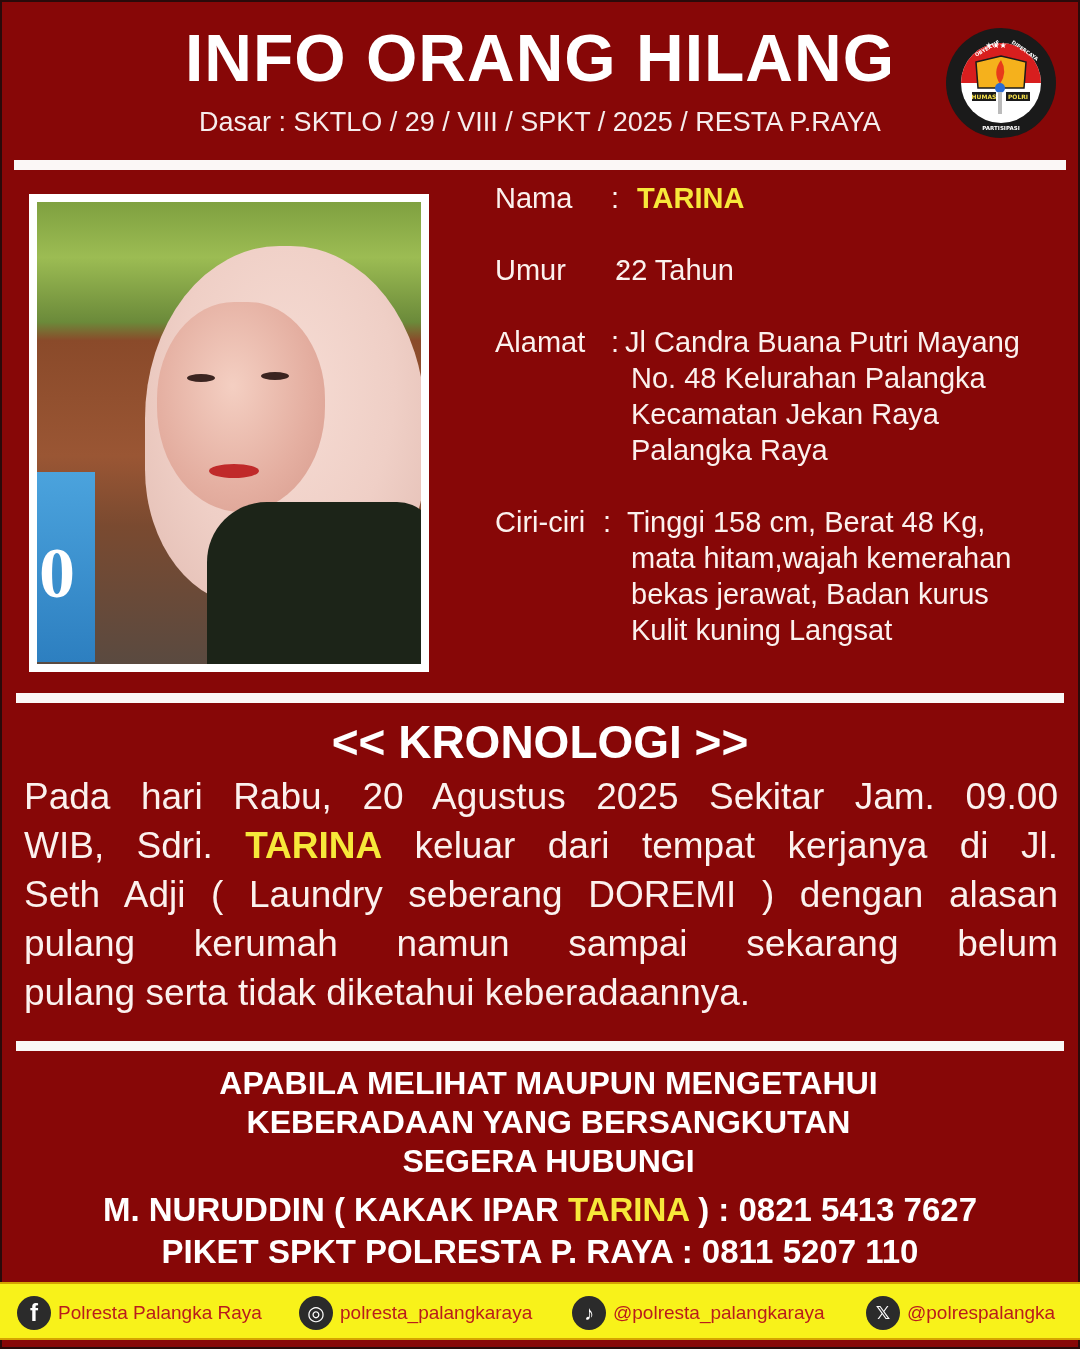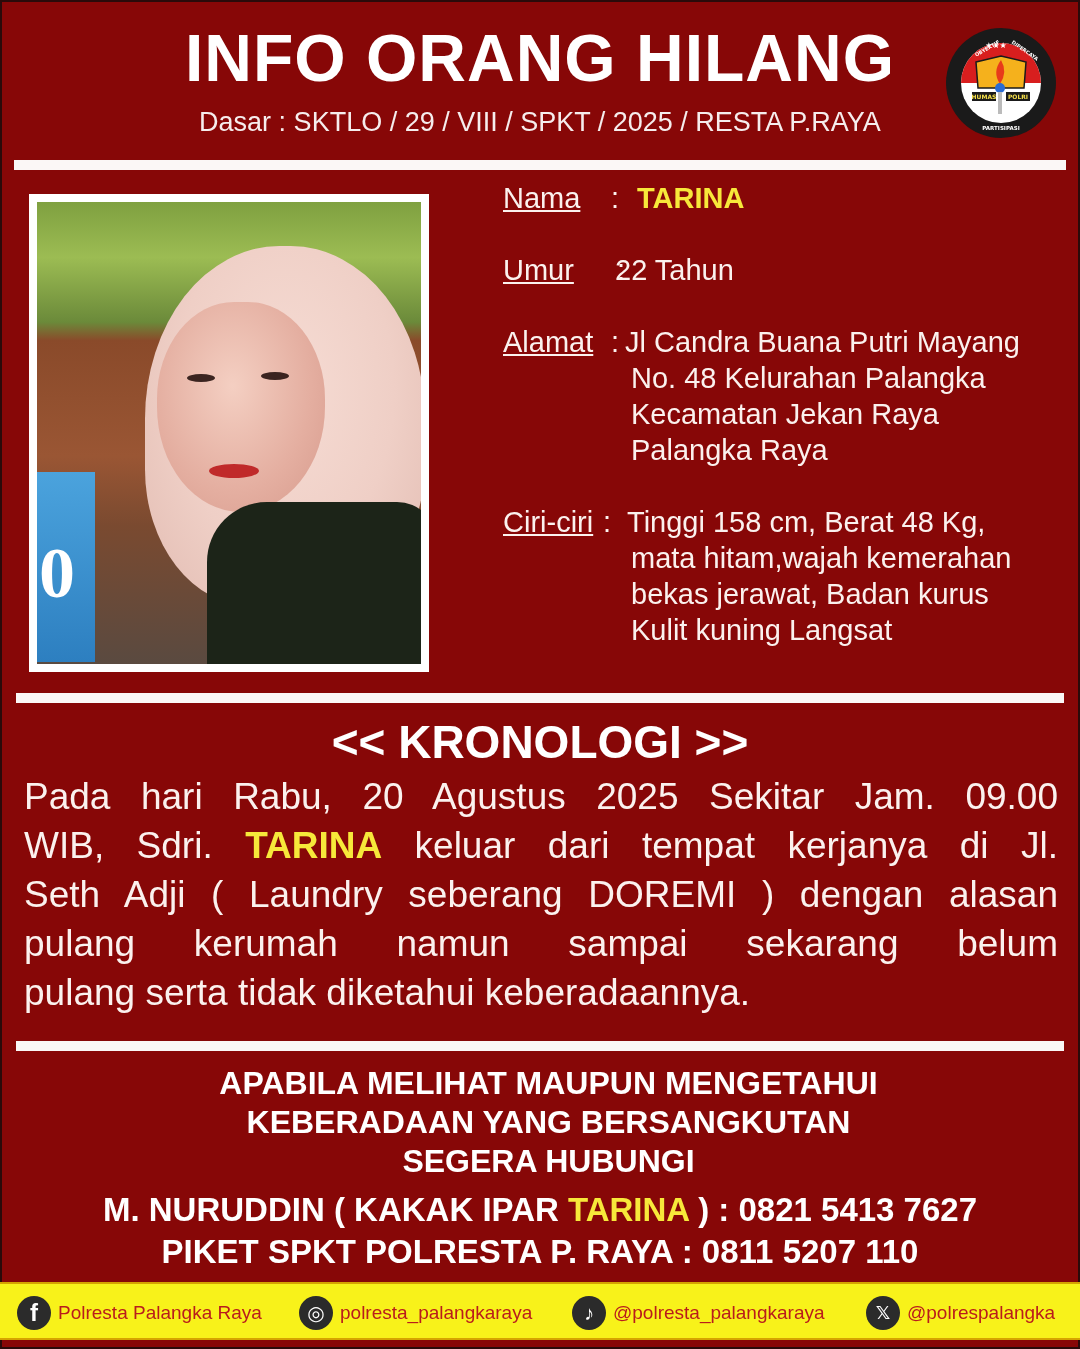--- a/index.html
+++ b/index.html
@@ -59,21 +59,21 @@
   .photo .eye.r { left: 224px; top: 170px; }
   .photo .lips { position: absolute; left: 172px; top: 262px; width: 50px; height: 14px; background: #c02a2a; border-radius: 50%; }
   .photo .body {
     position: absolute; left: 170px; top: 300px; width: 230px; height: 170px;
     background: #1c2418; border-radius: 60px 40px 0 0;
   }
 
   
   .info { position: absolute; left: 487px; top: 178px; width: 580px; }
   .info-row { position: absolute; left: 0; font-size: 29px; line-height: 36px; color: #fbf1ee; }
-  .info-label { position: absolute; left: 16px; white-space: nowrap; text-decoration: underline; }
+  .info-label { position: absolute; left: 8px; white-space: nowrap; }
   .info-colon { position: absolute; white-space: nowrap; }
   .info-value { position: absolute; white-space: nowrap; }
   .yellow { color: #f7e83a; font-weight: bold; }
 
   
   .kron-title {
     position: absolute; left: 0; top: 712px; width: 1080px; text-align: center;
     font-size: 46px; font-weight: bold; line-height: 60px;
   }
   .kron-body {

